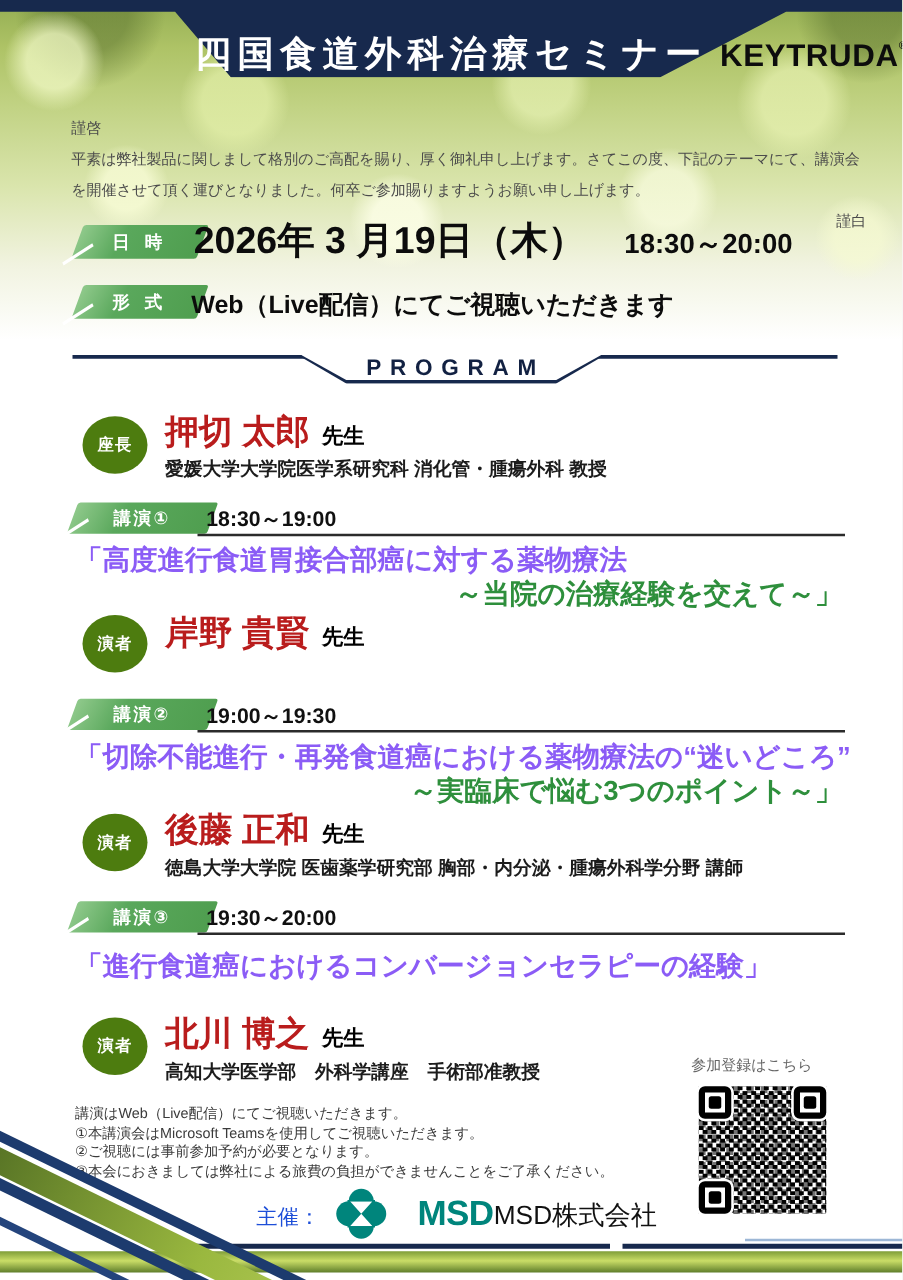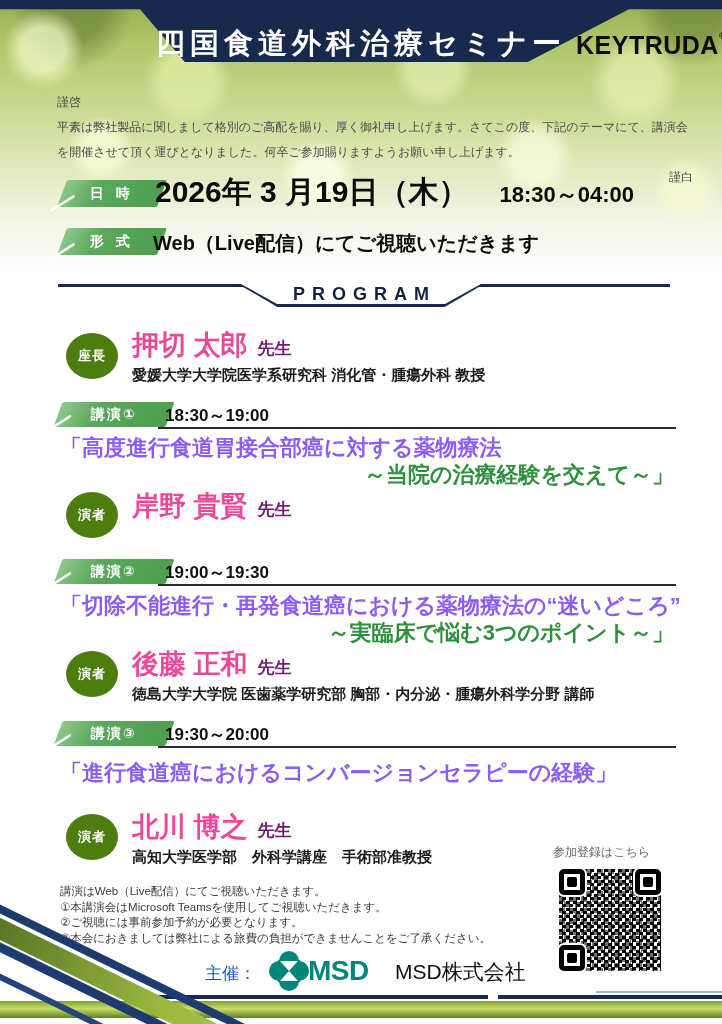--- a/index.html
+++ b/index.html
@@ -81,22 +81,22 @@
   }
   .program-tab-inner span { font-size:18px; font-weight:bold; letter-spacing:7px; color:#122142; padding-left:7px; }
 
   
   .role-circle {
     position:absolute; left:66px; width:52px; height:46px; border-radius:50%;
     background:#4d7c0f; color:#fff; font-size:13px; font-weight:bold; letter-spacing:1px;
     display:flex; align-items:center; justify-content:center;
   }
   .name-row { position:absolute; left:132px; display:flex; align-items:baseline; gap:10px; white-space:nowrap; }
-  .p-name { font-size:27px; font-weight:bold; color:#ec4899; }
-  .p-hon  { font-size:17px; font-weight:bold; color:#701a75; }
+  .p-name { font-size:27px; font-weight:bold; color:#b91c1c; }
+  .p-hon  { font-size:17px; font-weight:bold; color:#000000; }
   .p-affil { position:absolute; left:132px; font-size:15px; font-weight:bold; color:#1c1c1c; white-space:nowrap; }
 
   
   .lecture-badge { height:25px; }
   .lecture-badge .bt { letter-spacing:2px; }
   .sess-time { position:absolute; left:165px; font-size:17px; font-weight:bold; color:#101010; }
   .sess-rule { position:absolute; left:158px; right:46px; height:2px; background:#2b2b2b; }
   .sess-title1 { position:absolute; left:60px; font-size:22px; font-weight:bold; color:#8b5cf6; white-space:nowrap; }
   .sess-title2 { position:absolute; left:60px; right:48px; text-align:right; font-size:22px; font-weight:bold; color:#2e8f3c; }
 
@@ -119,21 +119,21 @@
     display:flex; align-items:center; justify-content:center;
   }
   .finder i { display:block; width:10px; height:10px; background:#000; border-radius:2px; }
   .finder.tl { left:0; top:0; } .finder.tr { right:0; top:0; } .finder.bl { left:0; bottom:0; }
 
   
   .notes { position:absolute; left:60px; top:884px; font-size:11.5px; color:#3a3a3a; line-height:15.5px; }
 
   
   .host-label { position:absolute; left:205px; top:962px; font-size:17px; color:#1d4ed8; }
-  .msd-lockup { position:absolute; left:270px; top:952px; display:flex; align-items:center; gap:0; }
+  .msd-lockup { position:absolute; left:270px; top:952px; display:flex; align-items:center; gap:26px; }
   .msd-mark { position:relative; width:38px; height:38px; }
   .msd-mark b { position:absolute; width:20px; height:20px; border-radius:50%; background:#00857C; }
   .msd-mark b:nth-child(1){ left:9px; top:-1px; }
   .msd-mark b:nth-child(2){ left:9px; top:19px; }
   .msd-mark b:nth-child(3){ left:-1px; top:9px; }
   .msd-mark b:nth-child(4){ left:19px; top:9px; }
   .msd-mark::before { content:""; position:absolute; inset:8px; background:#00857C; }
   .msd-mark::after  { content:""; position:absolute; inset:9px 10px; background:#fff;
     clip-path:polygon(0 0,100% 0,0 100%,100% 100%); }
   .msd-word { font-size:28px; font-weight:bold; color:#00857C; letter-spacing:-.5px; }
@@ -167,21 +167,21 @@
     <div>謹啓</div>
     <div>平素は弊社製品に関しまして格別のご高配を賜り、厚く御礼申し上げます。さてこの度、下記のテーマにて、講演会を開催させて頂く運びとなりました。何卒ご参加賜りますようお願い申し上げます。</div>
     <div class="closing">謹白</div>
   </div>
 
   <div class="slant-badge badge-datetime">
       <span class="bt">日 時</span>
     </div>
   <div class="dt-row">
     <span class="dt-main">2026年 3 月19日（木）</span>
-    <span class="dt-time">18:30～04:00</span>
+    <span class="dt-time">18:30～20:00</span>
   </div>
   <div class="slant-badge badge-format">
       <span class="bt">形 式</span>
     </div>
   <div class="fmt-text">Web（Live配信）にてご視聴いただきます</div>
 
   <div class="program-rule"></div>
   <div class="program-tab">
     <div class="program-tab-inner">
       <span>PROGRAM</span>

